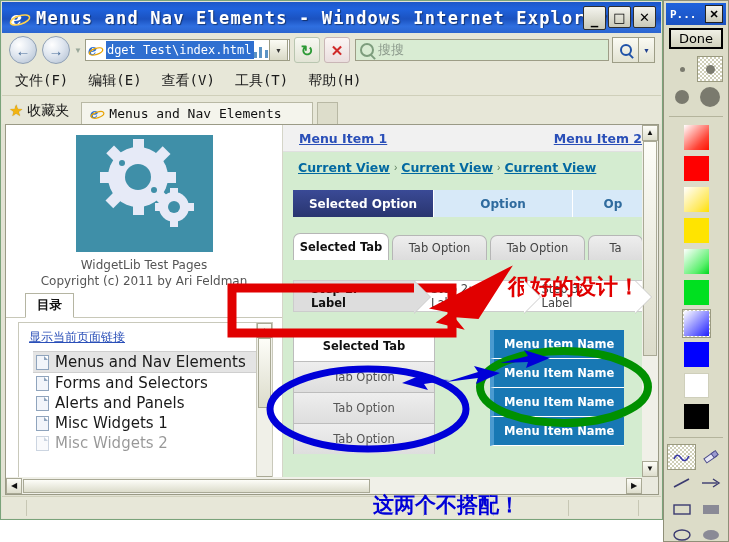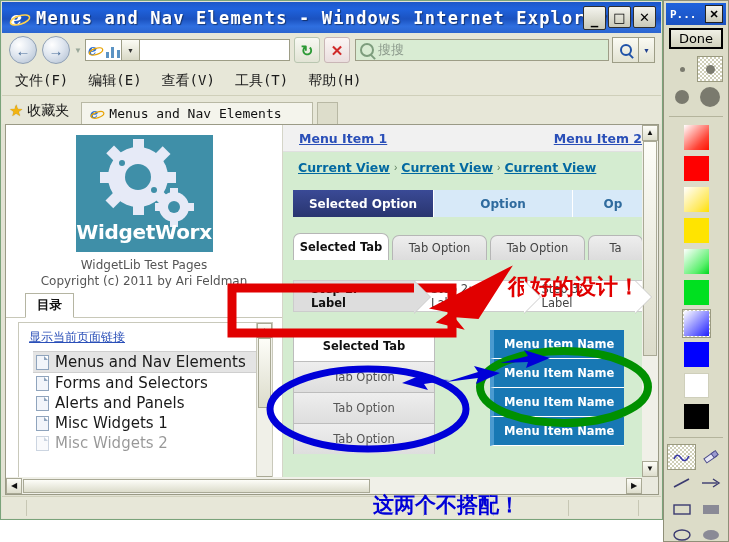--- a/index.html
+++ b/index.html
@@ -368,20 +368,21 @@
       <div class="navbtn back">←</div>
       <div class="navbtn">→</div>
       <div class="nav-caret">▼</div>
       <div class="addr-box">
         <div class="addr-ie">
           <svg width="16" height="16" viewBox="0 0 16 16">
             <text x="0" y="13" font-family="DejaVu Serif, serif" font-size="14" font-style="italic" font-weight="bold" fill="#2f6fd0">e</text>
             <ellipse cx="8" cy="9.5" rx="7" ry="3" fill="none" stroke="#e8a200" stroke-width="1.3" transform="rotate(-18 8 9.5)"></ellipse>
           </svg>
         </div>
+        <div class="addr-sel">dget Test\index.html</div>
         <div class="addr-icons">
           <div class="bar-icon">
             <i style="height:6px"></i>
               <i style="height:11px"></i>
               <i style="height:8px"></i>
           </div>
           <div class="dd-btn">▼</div>
         </div>
       </div>
       <div class="tool-sq refresh">↻</div>
@@ -446,21 +447,20 @@
               <circle cx="78" cy="55" r="3" fill="#3f8fa8"></circle>
               <g fill="#e6eaf7">
                 <circle cx="98" cy="72" r="15"></circle>
                 <rect x="94" y="53" width="8" height="8"></rect>
                 <rect x="94" y="84" width="8" height="8"></rect>
                 <rect x="79" y="68" width="8" height="8"></rect>
                 <rect x="110" y="68" width="8" height="8"></rect>
               </g>
               <circle cx="98" cy="72" r="6" fill="#3f8fa8"></circle>
             </svg>
-            <div class="logo-name">WidgetWorx</div>
           </div>
           <div class="logo-cap">WidgetLib Test Pages</div>
           <div class="logo-cap" style="margin-top:0">Copyright (c) 2011 by Ari Feldman</div>
         </div>
 
         <div class="toc-tabrow">
           <div class="toc-tab">目录</div>
         </div>
 
         <div class="toc-panel">

